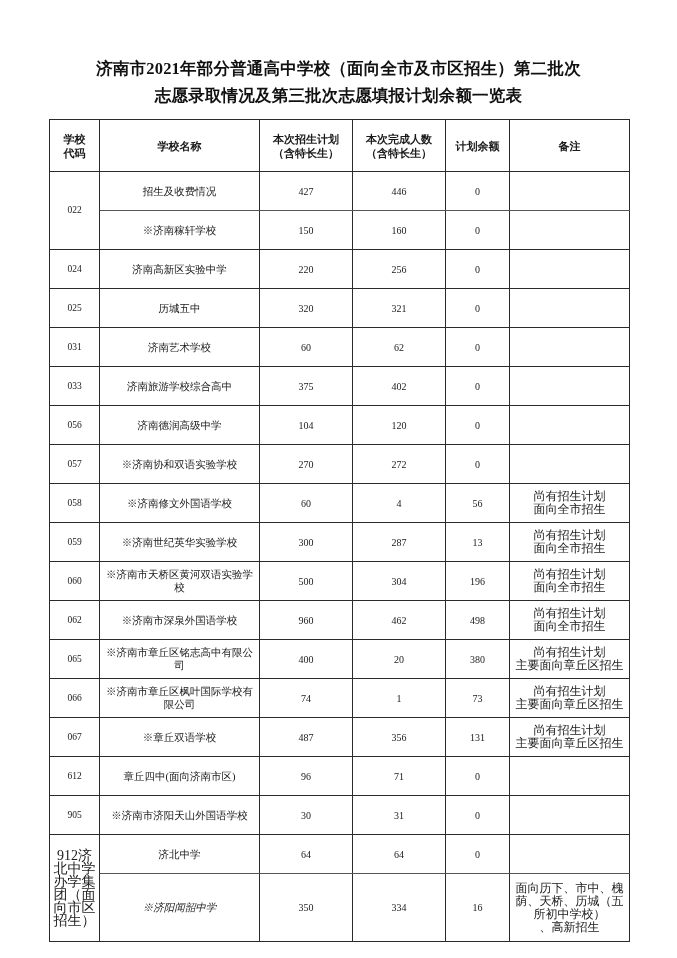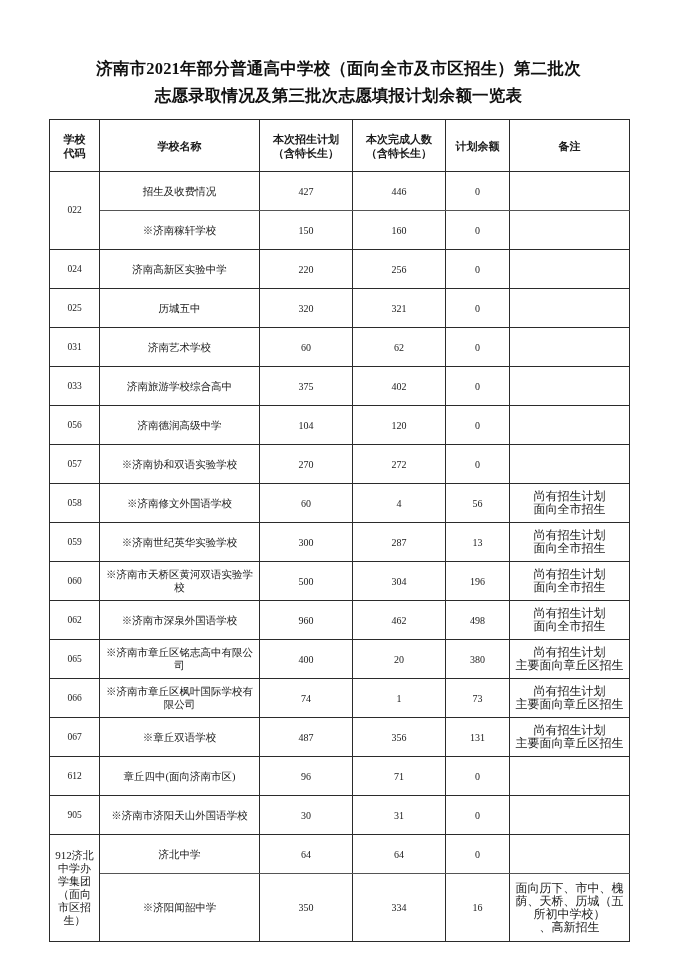--- a/index.html
+++ b/index.html
@@ -73,21 +73,21 @@
   td.num  { font-size: 10px; }
   td.remark { font-size: 12px; line-height: 12.5px; }
   td.left { text-align: left; }
   .c-code   { width: 50px; }
   .c-name   { width: 160px; }
   .c-plan   { width: 93px; }
   .c-done   { width: 93px; }
   .c-left   { width: 64px; }
   .c-remark { width: 120px; }
   td.group-code {
-    font-size: 11px;
+    font-size: 14px;
     line-height: 12.5px;
     text-align: left;
     vertical-align: middle;
     padding: 0 1px 0 2px;
   }
   .footnote {
     position: absolute;
     left: 52px;
     top: 857px;
     width: 590px;
@@ -284,21 +284,21 @@
           </tr>
           <tr>
             <td class="code group-code" rowspan="2">912济北中学办学集团（面向市区招生）</td>
             <td class="name" style="border-bottom: 1px solid rgb(85, 85, 85);">济北中学</td>
             <td class="num" style="border-bottom: 1px solid rgb(85, 85, 85);">64</td>
             <td class="num" style="border-bottom: 1px solid rgb(85, 85, 85);">64</td>
             <td class="num" style="border-bottom: 1px solid rgb(85, 85, 85);">0</td>
             <td class="remark" style="border-bottom: 1px solid rgb(85, 85, 85);"></td>
           </tr>
           <tr style="height: 68px;">
-            <td class="name" style="border-top: 1px solid rgb(85, 85, 85);">※济阳闻韶中学</td>
+            <td class="name" style="border-top: 1px solid rgb(85, 85, 85); font-style: italic;">※济阳闻韶中学</td>
             <td class="num" style="border-top: 1px solid rgb(85, 85, 85);">350</td>
             <td class="num" style="border-top: 1px solid rgb(85, 85, 85);">334</td>
             <td class="num" style="border-top: 1px solid rgb(85, 85, 85);">16</td>
             <td class="remark" style="border-top: 1px solid rgb(85, 85, 85);">面向历下、市中、槐荫、天桥、历城（五所初中学校）<br>、高新招生</td>
           </tr>
         </tbody>
     </table>
   </div>
 
 

